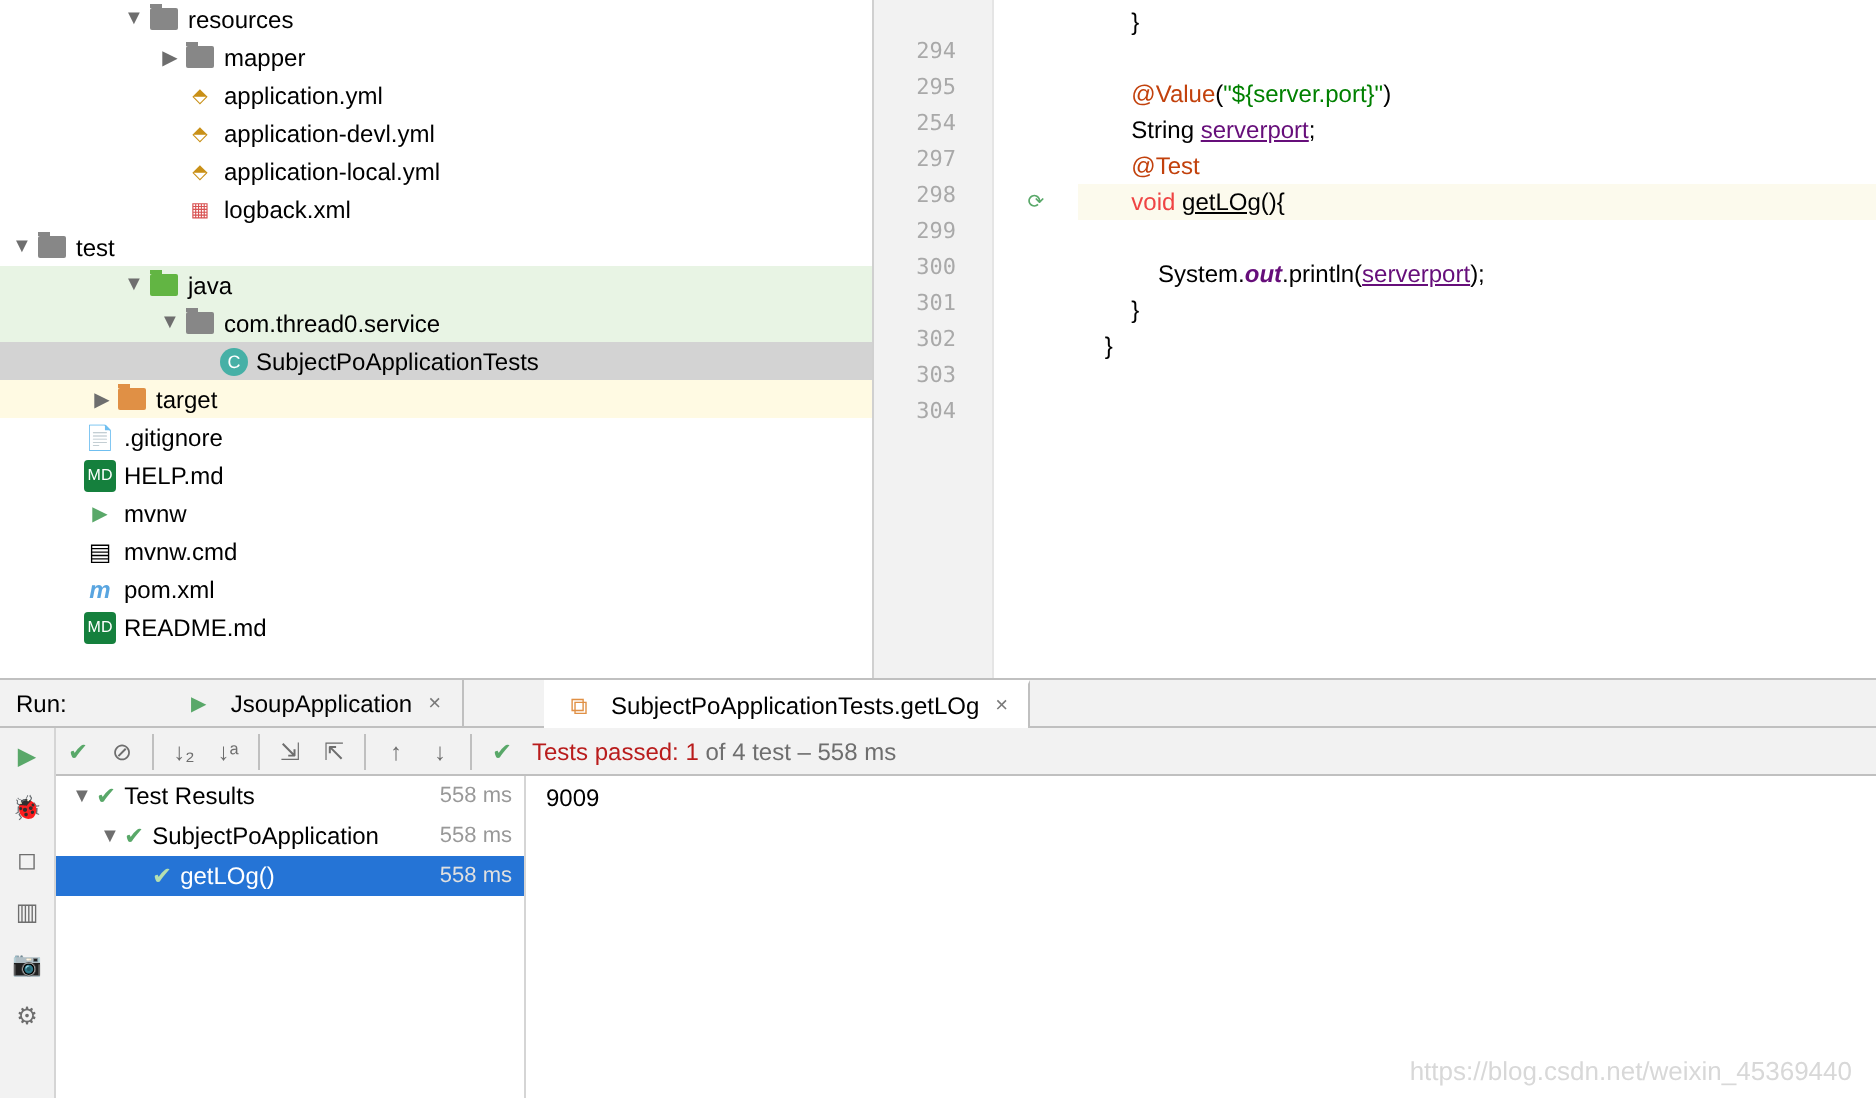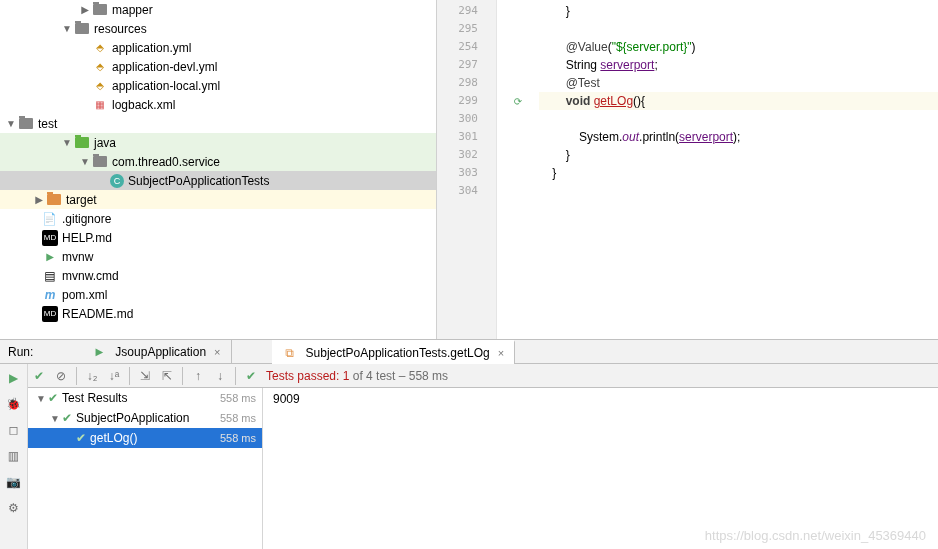--- a/index.html
+++ b/index.html
@@ -12,42 +12,42 @@
 .arrow.down::before { content:"▼"; }
 .icon { width:16px; height:16px; margin-right:4px; display:inline-flex; align-items:center; justify-content:center; }
 .folder-icon { background:#878787; width:14px; height:11px; border-radius:1px; position:relative; }
 .folder-icon::before { content:""; position:absolute; top:-2px; left:0; width:6px; height:2px; background:#878787; }
 .folder-icon.orange { background:#e09045; }
 .folder-icon.orange::before { background:#e09045; }
 .folder-icon.green { background:#62b543; }
 .folder-icon.green::before { background:#62b543; }
 .yml-icon { color:#c99017; font-size:10px; }
 .xml-icon { color:#d85252; font-size:10px; }
-.md-icon { background:#000000; color:#fff; font-size:8px; padding:0 2px; border-radius:2px;text-align:right; }
+.md-icon { background:#15803d; color:#fff; font-size:8px; padding:0 2px; border-radius:2px;text-align:right; }
 .maven-icon { color:#59a5e0; font-weight:bold; font-style:italic; }
 .class-icon { background:#46b0a6; color:#fff; border-radius:50%; width:14px; height:14px; font-size:9px; }
 .play-icon { color:#59a869; font-size:10px; }
 .file-sel { background:#d3d3d3; }
 .hl-java { background:#e8f4e4; }
 .hl-target { background:#fffae3; }
 .editor { flex:1; display:flex; background:#fff; position:relative; }
-.gutter { width:60px; background:#f2f2f2; border-right:1px solid #e5e5e5; padding-top:2px; }
+.gutter { width:60px; background:#f2f2f2; border-right:1px solid #e5e5e5; padding-top:17px; }
 .gutter-area2 { width:42px; display:flex; flex-direction:column; padding-top:2px; }
 .line-num { height:18px; text-align:right; padding-right:18px; color:#a9a9a9; font-family:"Consolas",monospace; font-size:11px; line-height:18px; }
 .gut-icon { height:18px; display:flex; align-items:center; justify-content:center; font-size:10px; }
 .code-area { flex:1; font-family:"Consolas","Courier New",monospace; font-size:13px; padding-top:2px; position:relative; }
 .code-line { height:18px; line-height:18px; white-space:pre; }
 .code-line.hl { background:#fcfaed; }
-.k-anno { color:#404040; }
+.k-anno { color:#c2410c; }
 .k-str { color:#008000; }
-.k-kw { color:#404040; font-weight:bold; }
+.k-kw { color:#ef4444; font-weight:normal; }
 .k-type { color:#000; }
 .k-field { color:#660e7a; text-decoration:underline; }
-.k-static { color:#660e7a; font-style:italic; }
-.k-method { color:#b91c1c; }
+.k-static { color:#660e7a; font-style:italic;font-weight:bold; }
+.k-method { color:#000000; }
 .run-panel { flex:1; display:flex; flex-direction:column; border-top:1px solid #c0c0c0; background:#fff; }
 .run-tabs { height:24px; background:#f2f2f2; display:flex; align-items:center; border-bottom:1px solid #c0c0c0;gap:40px; }
 .run-label { padding:0 8px; color:#000; }
 .run-tab { height:24px; display:flex; align-items:center; padding:0 10px; border-right:1px solid #c0c0c0; gap:4px; }
 .run-tab.active { background:#fff; border-top:2px solid transparent; }
 .close-x { color:#7a7a7a; margin-left:4px; font-size:11px; }
 .run-toolbar { height:24px; background:#f2f2f2; display:flex; align-items:center; border-bottom:1px solid #c0c0c0; }
 .left-tools { width:28px; display:flex; flex-direction:column; background:#f2f2f2; border-right:1px solid #d5d5d5; padding-top:4px; gap:6px; align-items:center; }
 .tool-btn { width:20px; height:20px; display:flex; align-items:center; justify-content:center; color:#6e6e6e; }
 .tool-btn.green { color:#59a869; }
@@ -65,33 +65,33 @@
 .tb-btn { width:22px; height:22px; display:flex; align-items:center; justify-content:center; color:#6e6e6e; }
 .tb-txt { color:#6e6e6e; margin-left:4px; }
 .tb-pass { color:#b91c1c; }
 .watermark { position:absolute; bottom:6px; right:12px; color:#d8d8d8; font-size:13px; }
 </style>
 </head>
 <body>
 
 <div class="main-area">
   <div class="project-tree">
+    <div class="tree-row" style="padding-left:60px">
+        <span class="arrow down"></span>
+        <span class="icon">
+          <span class="folder-icon"></span>
+        </span>
+        <span>resources</span>
+      </div>
     <div class="tree-row" style="padding-left:78px">
         <span class="arrow right"></span>
         <span class="icon">
           <span class="folder-icon"></span>
         </span>
         <span>mapper</span>
-      </div>
-    <div class="tree-row" style="padding-left:60px">
-        <span class="arrow down"></span>
-        <span class="icon">
-          <span class="folder-icon"></span>
-        </span>
-        <span>resources</span>
       </div>
     <div class="tree-row" style="padding-left:92px">
         <span class="icon yml-icon">⬘</span>
         <span>application.yml</span>
       </div>
     <div class="tree-row" style="padding-left:92px">
         <span class="icon yml-icon">⬘</span>
         <span>application-devl.yml</span>
       </div>
     <div class="tree-row" style="padding-left:92px">
@@ -120,21 +120,21 @@
         <span class="arrow down"></span>
         <span class="icon">
           <span class="folder-icon"></span>
         </span>
         <span>com.thread0.service</span>
       </div>
     <div class="tree-row file-sel" style="padding-left:110px">
         <span class="icon class-icon">C</span>
         <span>SubjectPoApplicationTests</span>
       </div>
-    <div class="tree-row hl-target" style="padding-left:32px">
+    <div class="tree-row hl-target" style="padding-left:44px">
         <span class="arrow right"></span>
         <span class="icon">
           <span class="folder-icon orange"></span>
         </span>
         <span>target</span>
       </div>
     <div class="tree-row" style="padding-left:42px">
         <span class="icon">📄</span>
         <span>.gitignore</span>
       </div>

